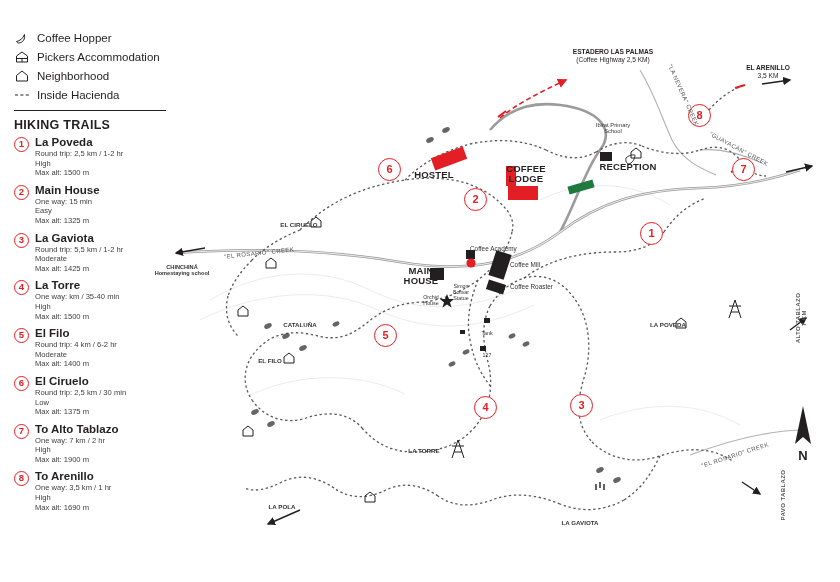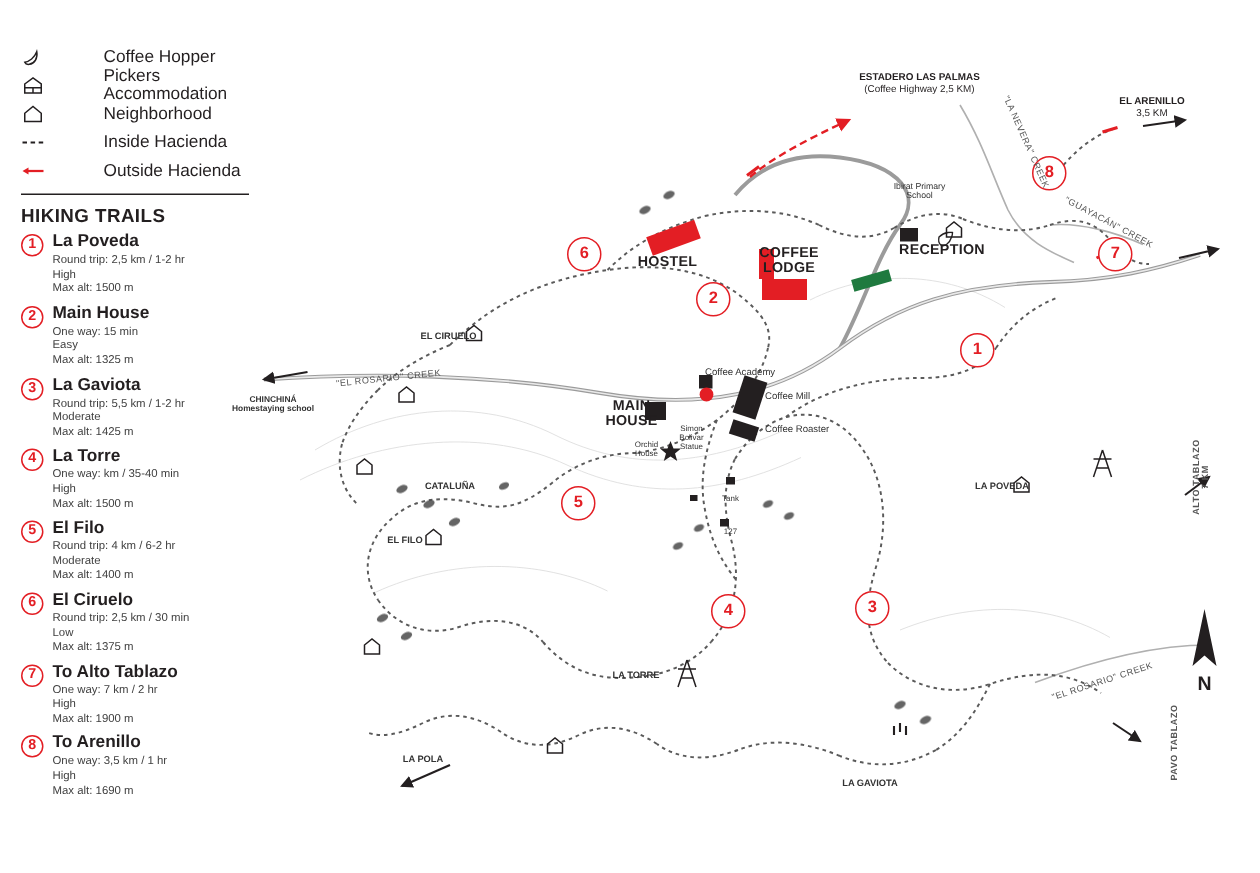--- a/index.html
+++ b/index.html
@@ -19,21 +19,21 @@
     color:#231f20;
   }
   .legend-title {
     font-size:13px; font-weight:bold; letter-spacing:.3px; color:#231f20;
     margin-bottom:6px;
   }
   .legend-rows { }
   .legend-row {
     display:flex; align-items:center; gap:7px; height:19px;
   }
-  .legend-row .lab { font-size:11.5px; color:#231f20;margin-left:32px; }
+  .legend-row .lab { font-size:11.5px; color:#231f20; }
   .legend-ico { width:16px; height:16px; display:flex; align-items:center; justify-content:center; flex:0 0 16px;}
   .legend-sep {
     border-bottom:1px solid #231f20; margin:6px 0 7px 0; width:152px;
   }
   .trails-title { font-size:12.5px; font-weight:bold; letter-spacing:.3px; margin-bottom:4px;}
   .trail { display:flex; gap:6px; margin-bottom:6px; }
   .trail-num {
     flex:0 0 15px; width:15px; height:15px; border-radius:50%;
     border:1.4px solid #e31e24; color:#e31e24;
     font-size:9.5px; font-weight:bold; line-height:12.4px; text-align:center;
@@ -250,29 +250,20 @@
         <span class="lab">Neighborhood</span>
       </div>
       <div class="legend-row">
         <span class="legend-ico">
           <svg width="16" height="16" viewBox="0 0 16 16">
               <path d="M1 8 H15" fill="none" stroke="#231f20" stroke-width="1.2" stroke-dasharray="3,2.4"></path>
             </svg>
         </span>
         <span class="lab">Inside Hacienda</span>
       </div>
-      <div class="legend-row">
-        <span class="legend-ico">
-          <svg width="16" height="16" viewBox="0 0 16 16">
-              <path d="M15 8 H4" fill="none" stroke="#e31e24" stroke-width="1.5"></path>
-              <path d="M1 8 L5 5.6 L5 10.4 Z" fill="#e31e24"></path>
-            </svg>
-        </span>
-        <span class="lab">Outside Hacienda</span>
-      </div>
     </div>
 
     <div class="legend-sep"></div>
     <div class="trails-title">HIKING TRAILS</div>
 
     <div>
       <div class="trail">
         <div class="trail-num">1</div>
         <div class="trail-body">
           <div class="trail-name">La Poveda</div>
@@ -354,21 +345,21 @@
 
   <div class="marker" style="left:640px;top:222px">1</div>
   <div class="marker" style="left:464px;top:188px">2</div>
   <div class="marker" style="left:570px;top:394px">3</div>
   <div class="marker" style="left:474px;top:396px">4</div>
   <div class="marker" style="left:374px;top:324px">5</div>
   <div class="marker" style="left:378px;top:158px">6</div>
   <div class="marker" style="left:732px;top:158px">7</div>
   <div class="marker" style="left:688px;top:104px">8</div>
 
-  <div class="place-label" style="left:414px;top:170px;width:62px">HOSTEL</div>
+  <div class="place-label" style="left:403px;top:170px;width:62px">HOSTEL</div>
   <div class="place-label" style="left:498px;top:164px;width:56px;white-space:pre-line">COFFEE
 LODGE</div>
   <div class="place-label" style="left:592px;top:162px;width:72px">RECEPTION</div>
   <div class="place-label" style="left:396px;top:266px;width:50px;white-space:pre-line">MAIN
 HOUSE</div>
 
   <div class="tiny-label" style="left:470px;top:246px;width:72px;font-size:6.4px;text-align:left">Coffee Academy</div>
   <div class="tiny-label" style="left:510px;top:262px;width:60px;font-size:6.4px;text-align:left">Coffee Mill</div>
   <div class="tiny-label" style="left:510px;top:284px;width:66px;font-size:6.4px;text-align:left">Coffee Roaster</div>
   <div class="tiny-label" style="left:414px;top:294px;width:34px;white-space:pre-line">Orchid

